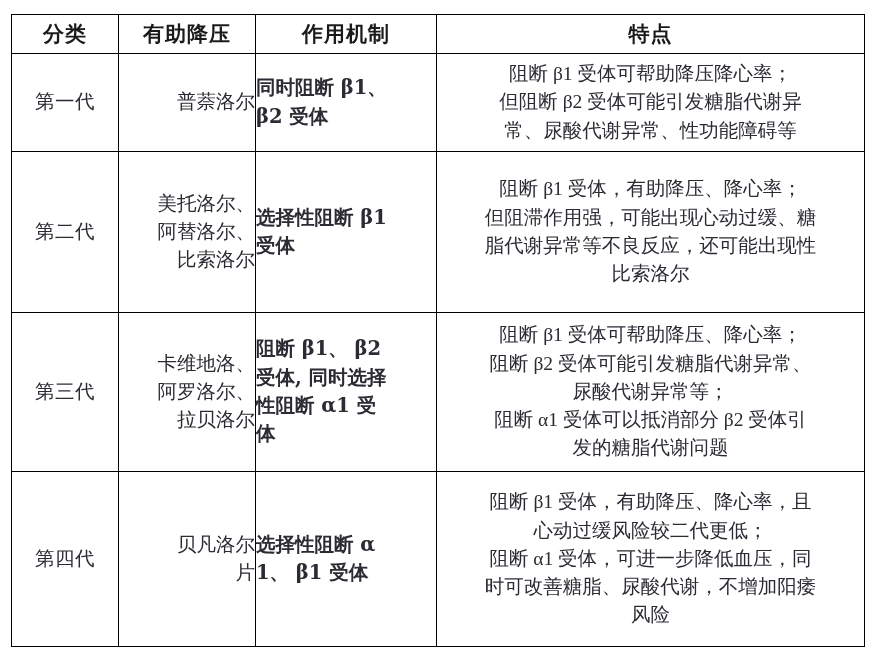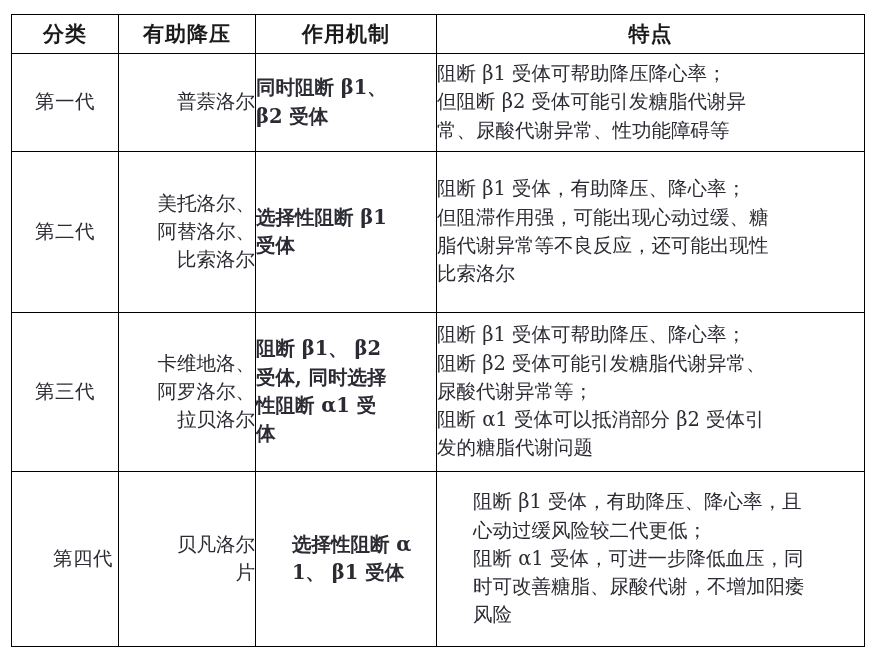--- a/index.html
+++ b/index.html
@@ -74,29 +74,30 @@
     font-weight: bold;
   }
   td.col-mech .cell-inner {
     text-align: left;
   }
   td.col-feature {
     padding-left: 12px;
     padding-right: 8px;
   }
   td.col-feature .cell-inner {
-    text-align: left;
+    text-align: center;
+    font-family: Liberation Serif, serif;
   }
   .line { display: block; white-space: pre; }
 
   
   tr.row-0 td { height: 97px; }
   tr.row-1 td { height: 160px; }
   tr.row-2 td { height: 158px; }
-  tr.row-3 td { height: 174px; padding-left: 36px; }
+  tr.row-3 td { height: 174px; }
 </style>
 </head>
 <body>
 
 <div class="page">
 
   <table class="drug-table">
     <colgroup>
       <col class="c-class">
       <col class="c-drug">

